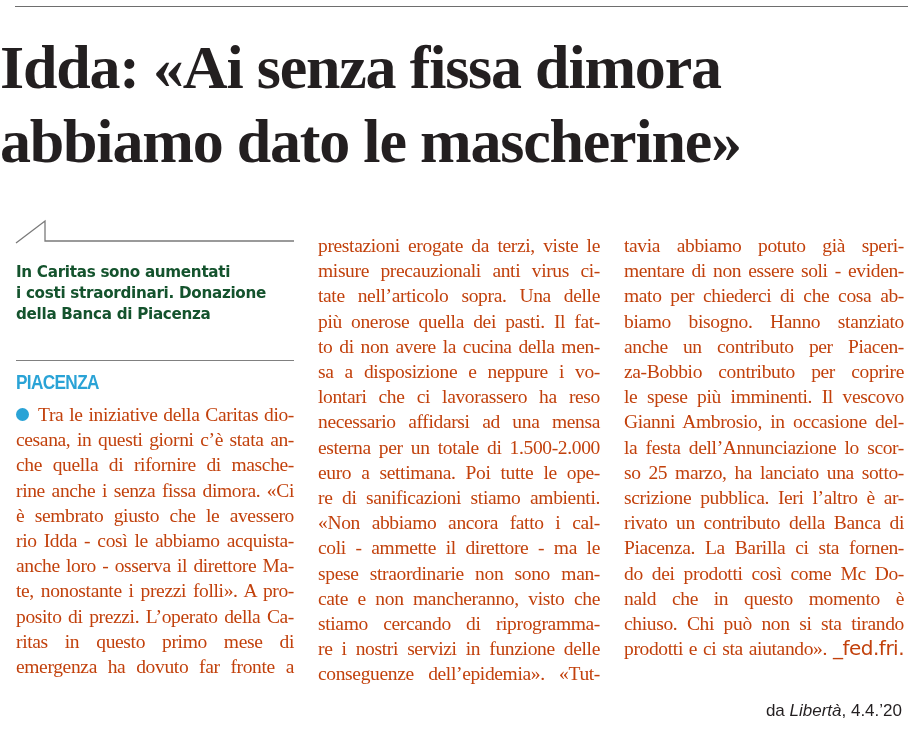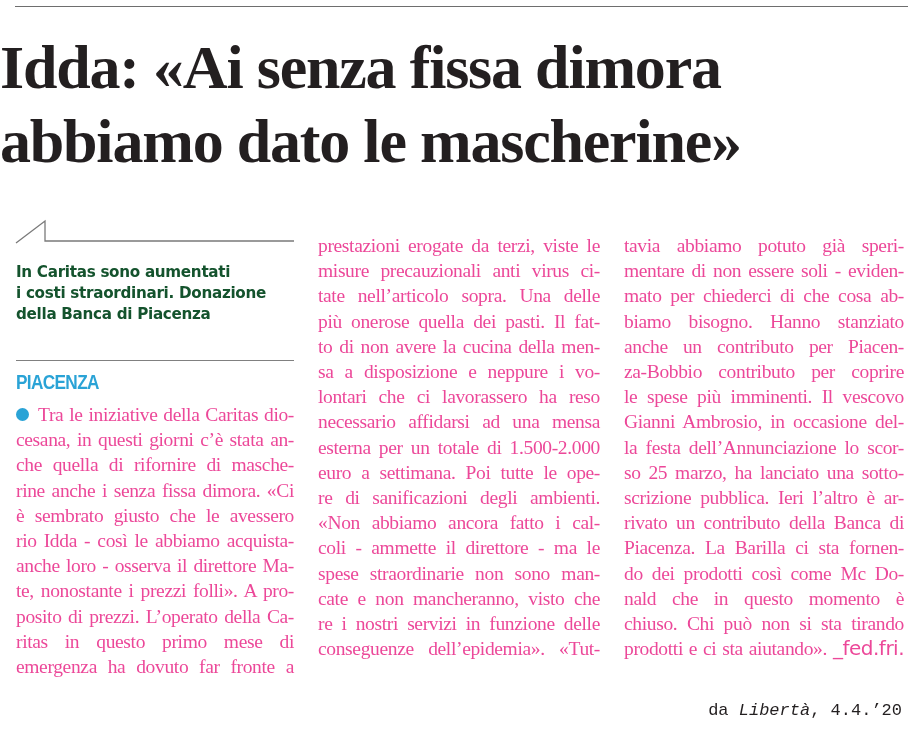--- a/index.html
+++ b/index.html
@@ -10,28 +10,28 @@
     font-size:62px; line-height:74px; letter-spacing:-1.2px; color:#231f20; }
   .corner { position:absolute; left:14px; top:218px; width:280px; height:30px; }
   .subhead { position:absolute; left:16px; top:262px; width:285px; margin:0;
     font-family:"DejaVu Sans","Liberation Sans",sans-serif; font-weight:bold;
     font-size:15.2px; line-height:21px; letter-spacing:-0.3px; color:#14532d; }
   .mid-rule { position:absolute; left:16px; top:360px; width:278px; border-top:1.2px solid #808080; }
   .dateline { position:absolute; left:16px; top:370px;
     font-family:"Liberation Sans","DejaVu Sans",sans-serif; font-weight:bold;
     font-size:21px; line-height:24px; letter-spacing:-0.8px; color:#2aa3d6; transform:scaleX(0.82); transform-origin:left top; }
   .col { position:absolute; font-family:"Liberation Serif","DejaVu Serif",serif;
-    font-size:19.5px; line-height:25.2px; color:#ec4899; text-align:justify; letter-spacing:-0.35px; }
+    font-size:19.5px; line-height:25.2px; color:#c2410c; text-align:justify; letter-spacing:-0.35px; }
   .col .ln { display:block; white-space:nowrap; text-align-last:justify; }
   .col1 { left:16px; top:402px; width:278px; }
   .col2 { left:318px; top:233px; width:282px; }
   .col3 { left:624px; top:233px; width:280px; }
   .bullet { display:inline-block; width:13px; height:13px; border-radius:50%; background:#2aa3d6; margin-right:9px; vertical-align:0px; }
   .sig { font-family:"DejaVu Sans","Liberation Sans",sans-serif; font-weight:normal; font-size:20px; letter-spacing:-0.5px; }
-  .source { position:absolute; right:18px; top:701px; font-family:Liberation Mono, monospace; font-size:17px; color:#231f20; }
+  .source { position:absolute; right:18px; top:701px; font-family:Liberation Sans, sans-serif; font-size:17px; color:#231f20; }
   .source i { font-style:italic; }
 </style>
 </head>
 <body>
 
 <div class="top-rule"></div>
 
 <h1 class="headline">
   <span style="display:block">Idda: «Ai senza fissa dimora</span>
   <span style="display:block">abbiamo dato le mascherine»</span>
@@ -68,25 +68,26 @@
   <span class="ln">prestazioni erogate da terzi, viste le</span>
   <span class="ln">misure precauzionali anti virus ci-</span>
   <span class="ln">tate nell’articolo sopra. Una delle</span>
   <span class="ln">più onerose quella dei pasti. Il fat-</span>
   <span class="ln">to di non avere la cucina della men-</span>
   <span class="ln">sa a disposizione e neppure i vo-</span>
   <span class="ln">lontari che ci lavorassero ha reso</span>
   <span class="ln">necessario affidarsi ad una mensa</span>
   <span class="ln">esterna per un totale di 1.500-2.000</span>
   <span class="ln">euro a settimana. Poi tutte le ope-</span>
-  <span class="ln">re di sanificazioni degli ambienti.</span>
+  <span class="ln">re di sanificazioni stiamo ambienti.</span>
   <span class="ln">«Non abbiamo ancora fatto i cal-</span>
   <span class="ln">coli - ammette il direttore - ma le</span>
   <span class="ln">spese straordinarie non sono man-</span>
   <span class="ln">cate e non mancheranno, visto che</span>
+  <span class="ln">stiamo cercando di riprogramma-</span>
   <span class="ln">re i nostri servizi in funzione delle</span>
   <span class="ln">conseguenze dell’epidemia». «Tut-</span>
 </div>
 
 <div class="col col3">
   <span class="ln">tavia abbiamo potuto già speri-</span>
   <span class="ln">mentare di non essere soli - eviden-</span>
   <span class="ln">mato per chiederci di che cosa ab-</span>
   <span class="ln">biamo bisogno. Hanno stanziato</span>
   <span class="ln">anche un contributo per Piacen-</span>

